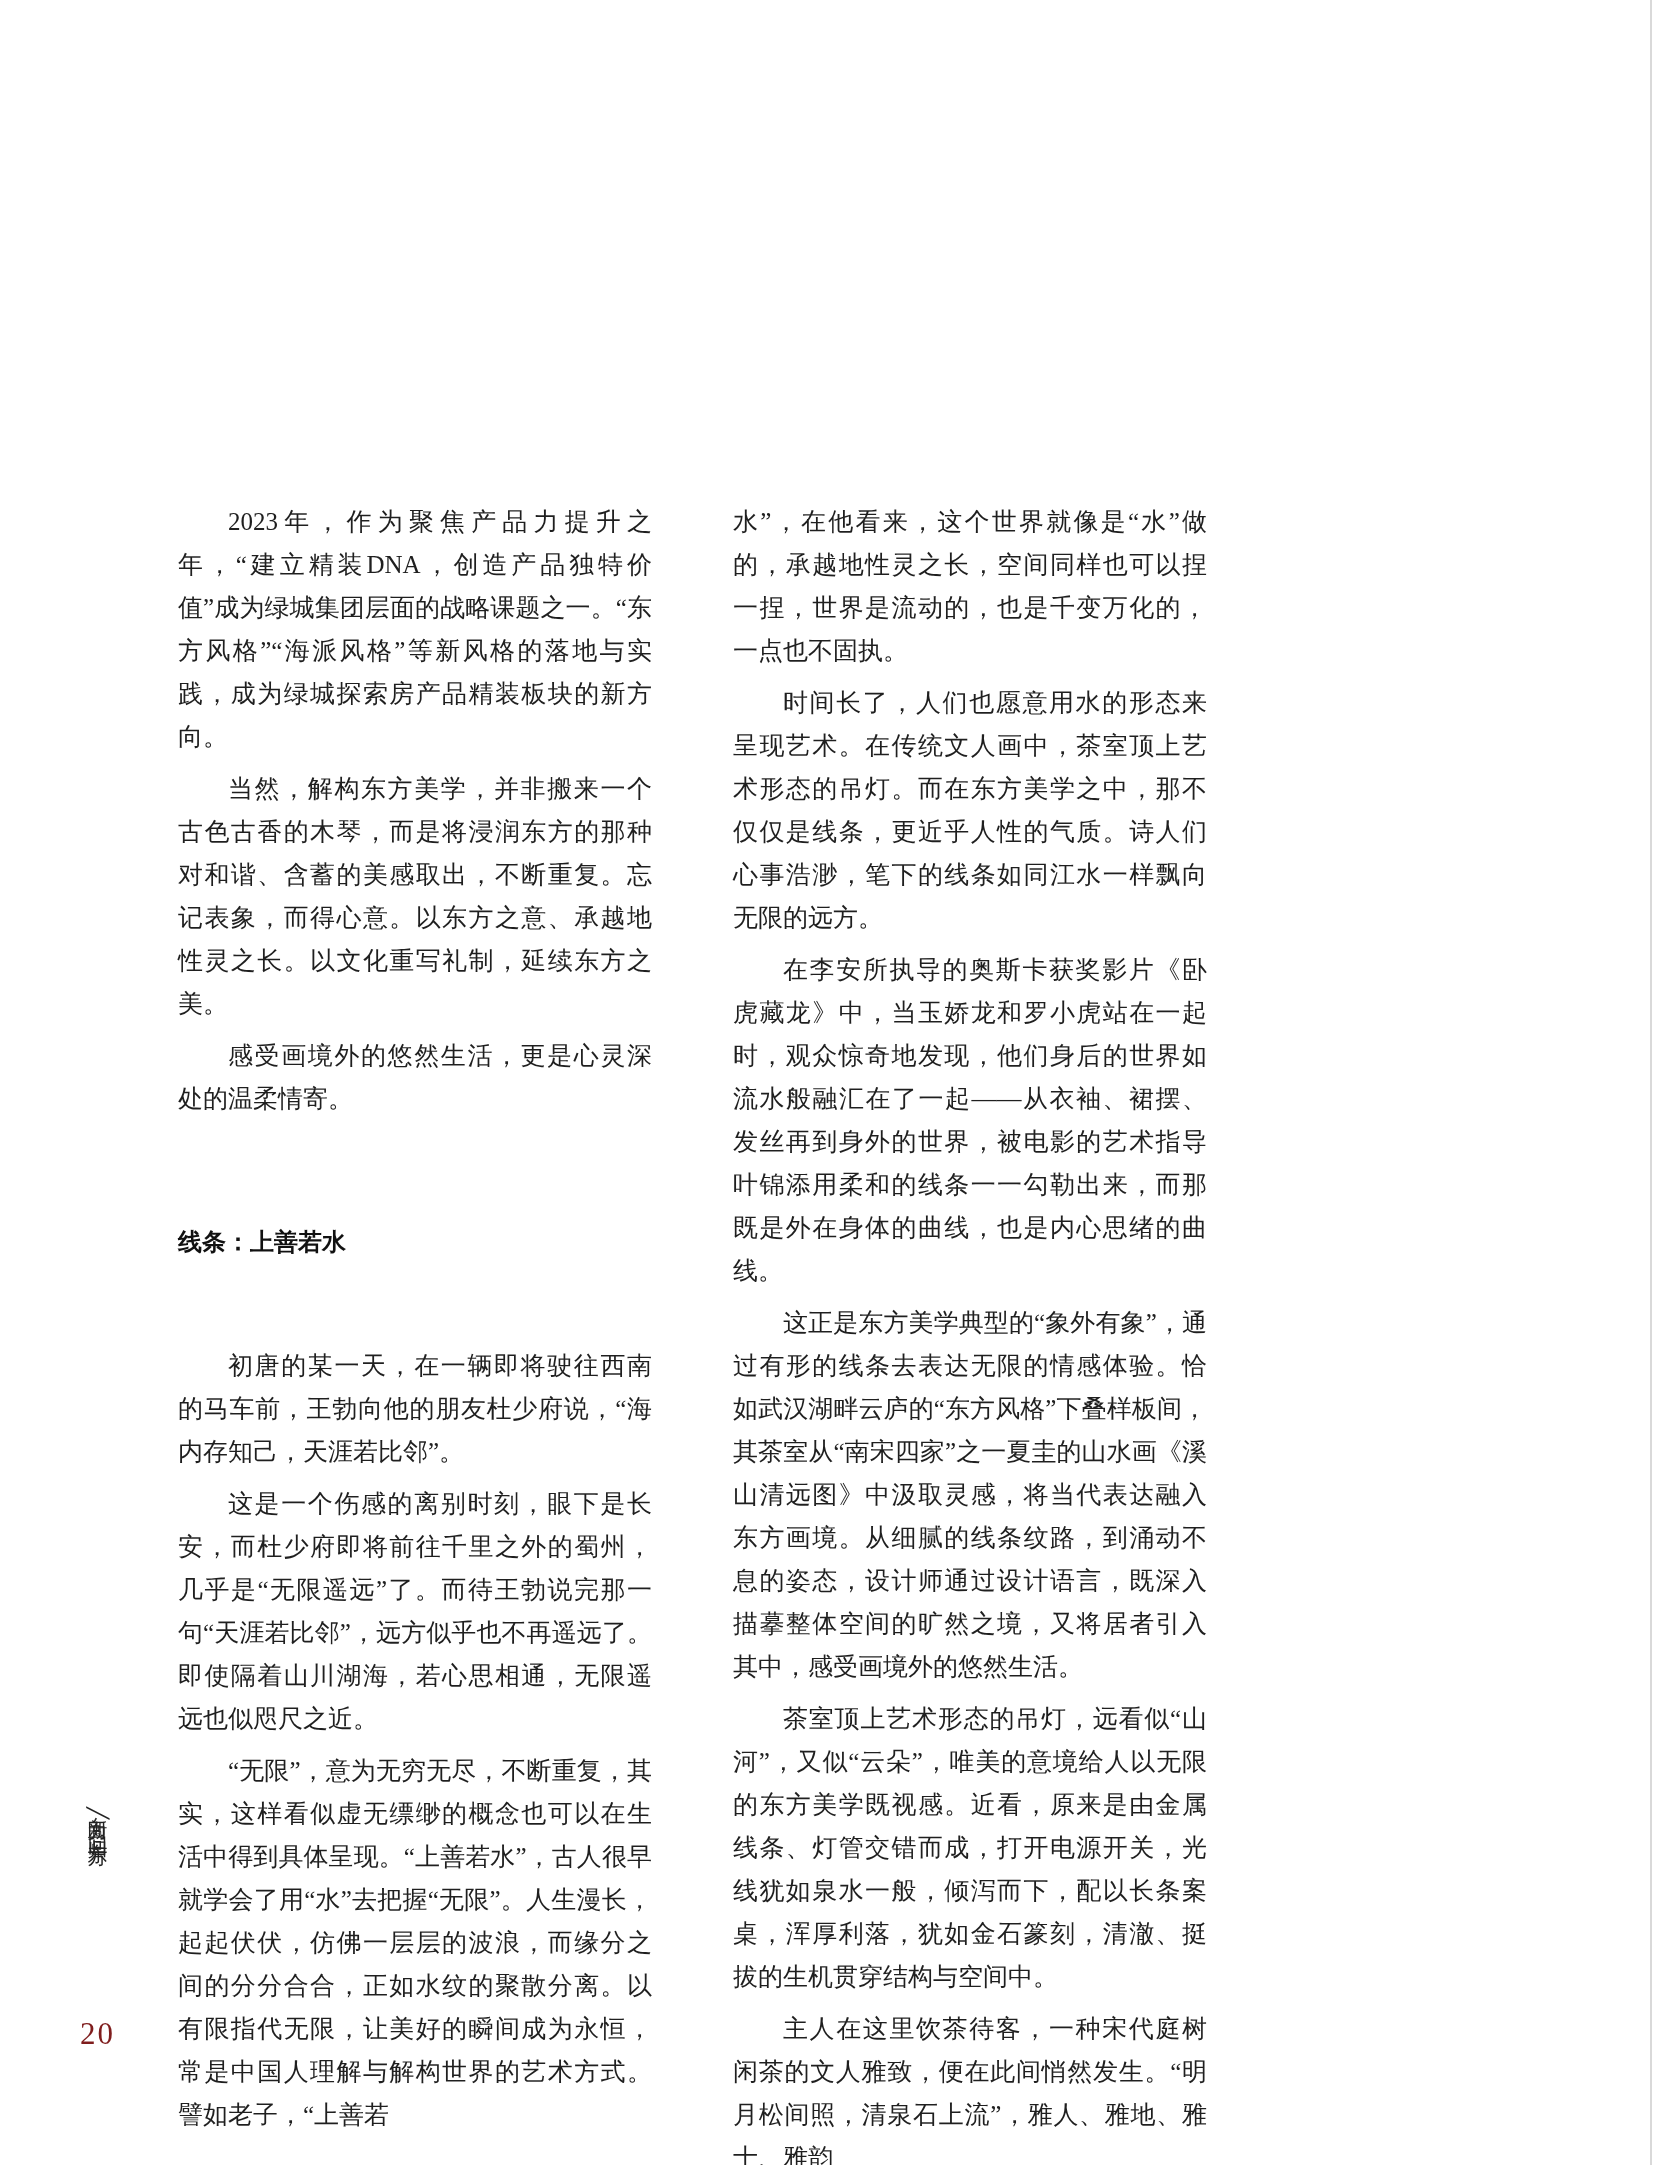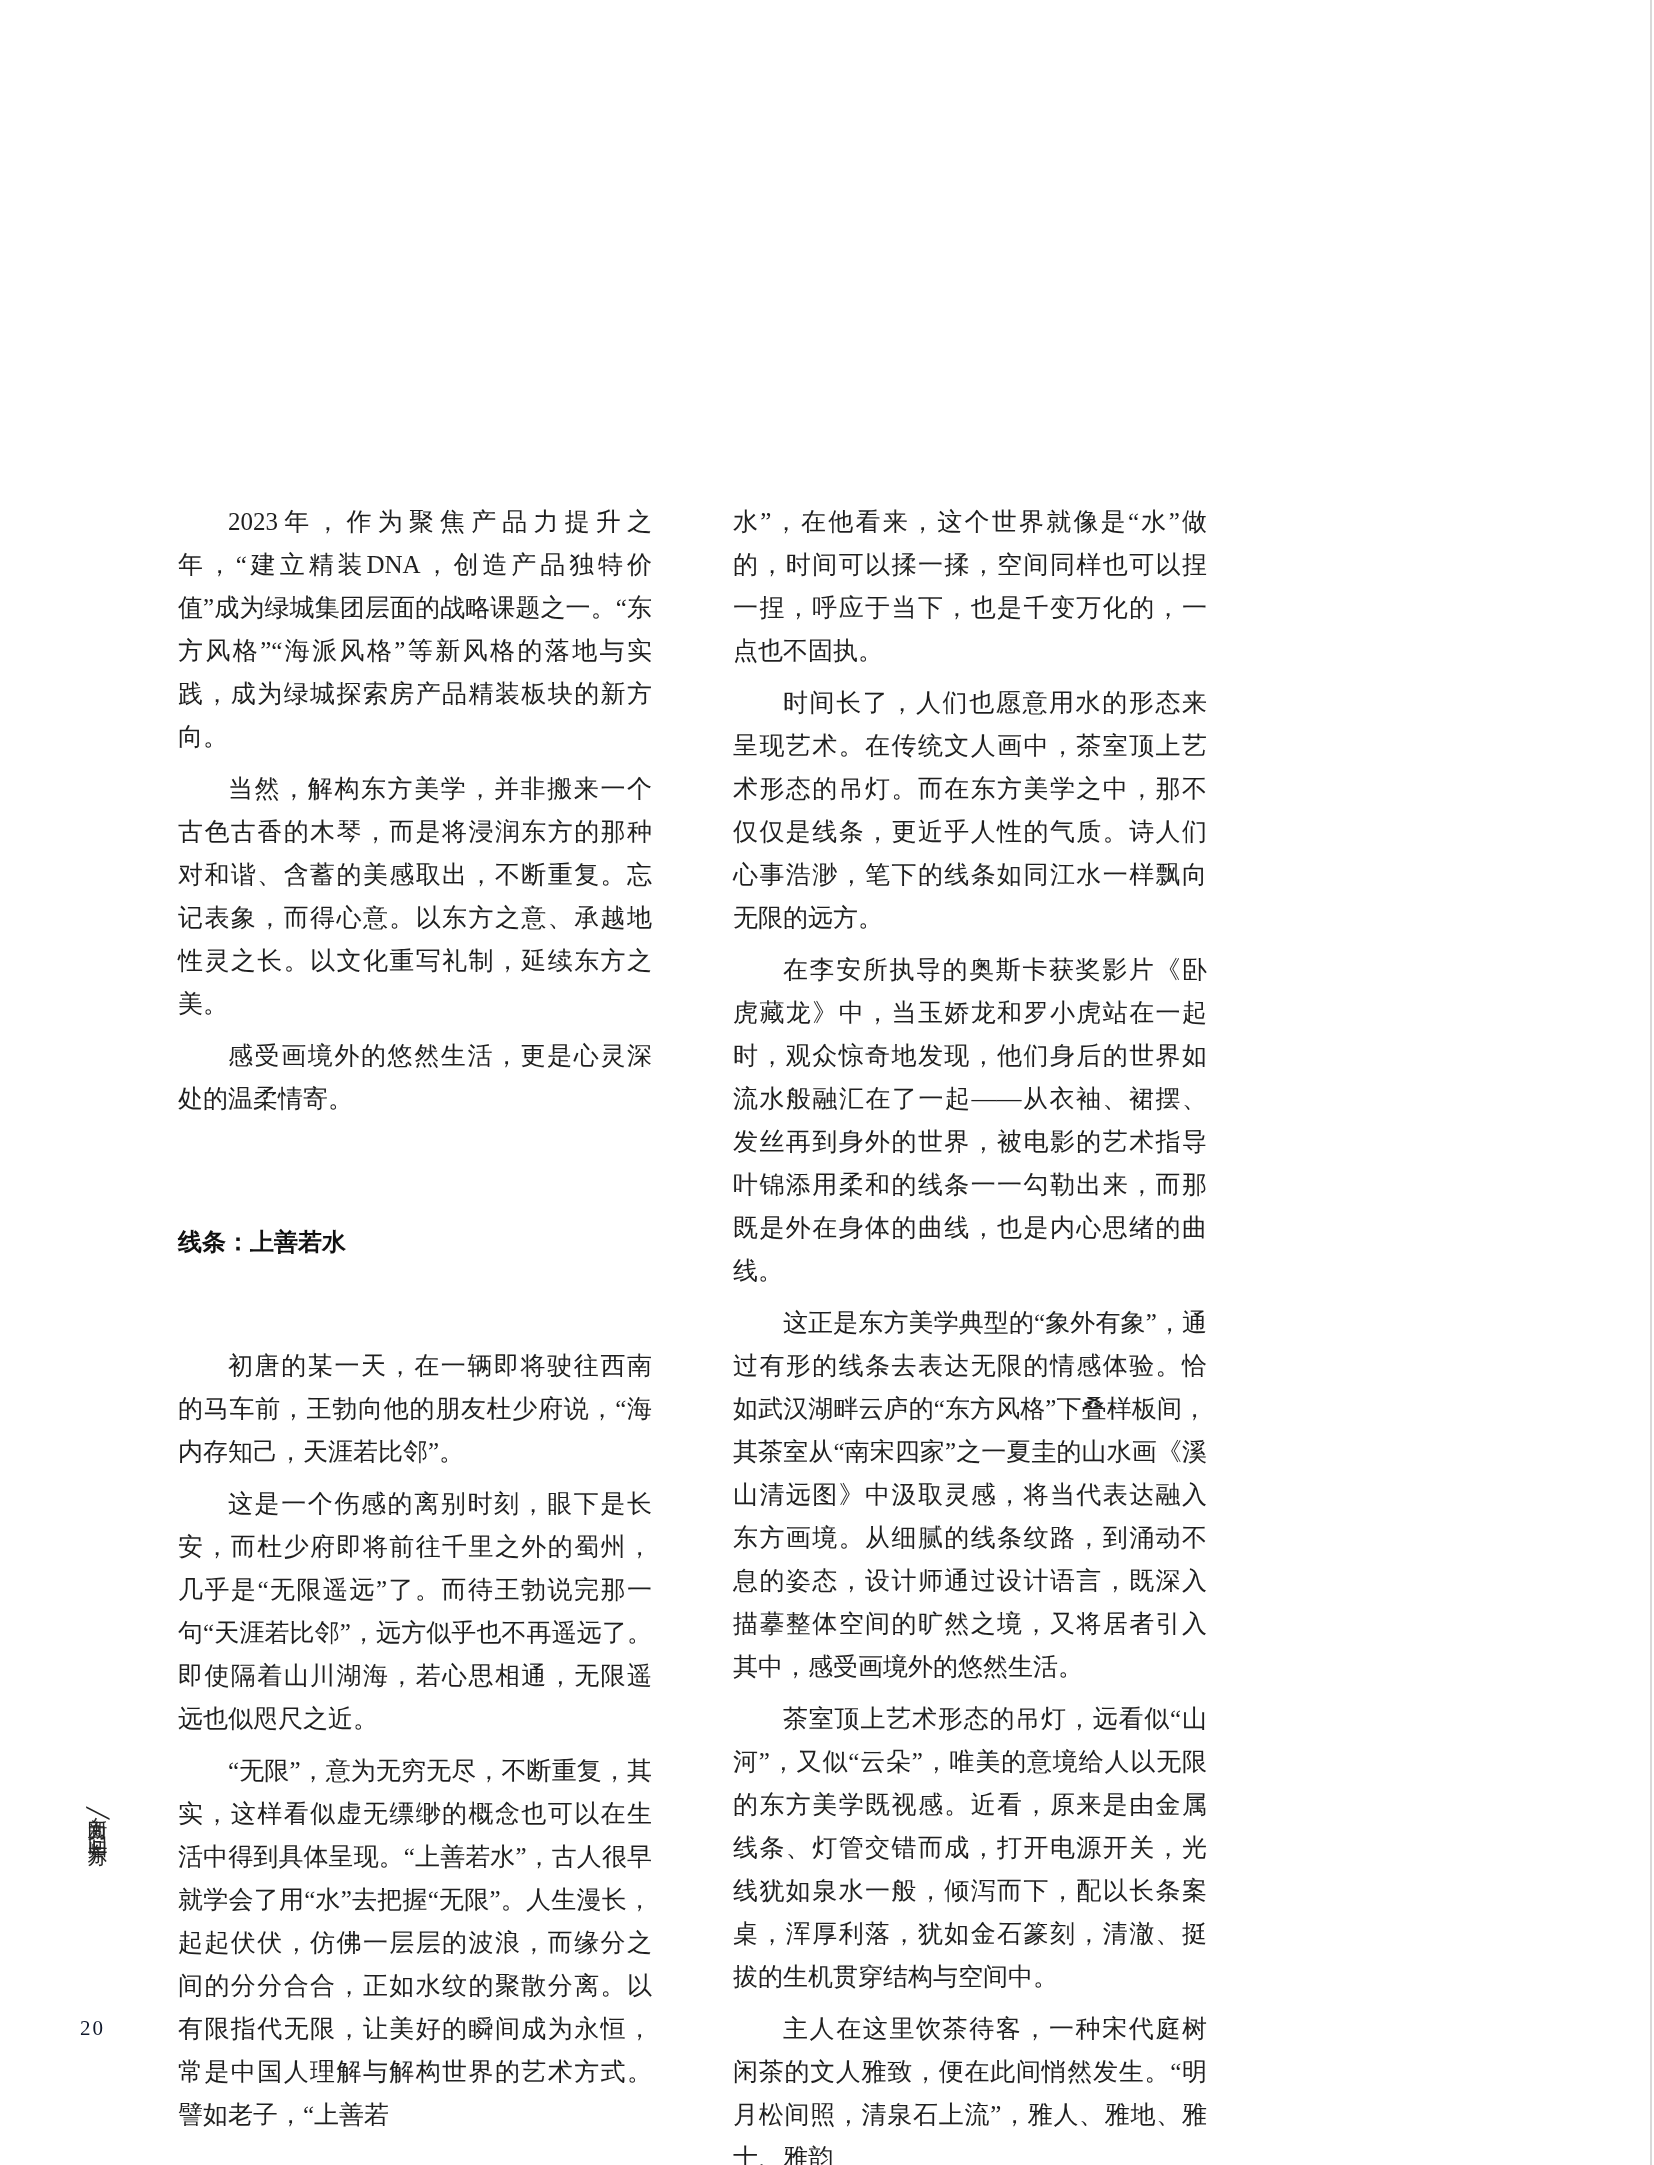--- a/index.html
+++ b/index.html
@@ -59,44 +59,44 @@
     font-size: 20px;
     line-height: 32px;
     letter-spacing: 2px;
     color: #222222;
     white-space: nowrap;
   }
   .page-number {
     position: absolute;
     left: 80px;
     top: 2016px;
-    font-size: 21px;
+    font-size: 31px;
     letter-spacing: 2px;
-    color: #0f172a;
+    color: #7f1d1d;
   }
 </style>
 </head>
 <body>
 
 <div class="page">
 
   <div class="column column-left">
     <p>2023年，作为聚焦产品力提升之年，“建立精装DNA，创造产品独特价值”成为绿城集团层面的战略课题之一。“东方风格”“海派风格”等新风格的落地与实践，成为绿城探索房产品精装板块的新方向。</p>
     <p>当然，解构东方美学，并非搬来一个古色古香的木琴，而是将浸润东方的那种对和谐、含蓄的美感取出，不断重复。忘记表象，而得心意。以东方之意、承越地性灵之长。以文化重写礼制，延续东方之美。</p>
     <p>感受画境外的悠然生活，更是心灵深处的温柔情寄。</p>
 
     <h2 class="section-heading">线条：上善若水</h2>
 
     <p>初唐的某一天，在一辆即将驶往西南的马车前，王勃向他的朋友杜少府说，“海内存知己，天涯若比邻”。</p>
     <p>这是一个伤感的离别时刻，眼下是长安，而杜少府即将前往千里之外的蜀州，几乎是“无限遥远”了。而待王勃说完那一句“天涯若比邻”，远方似乎也不再遥远了。即使隔着山川湖海，若心思相通，无限遥远也似咫尺之近。</p>
     <p>“无限”，意为无穷无尽，不断重复，其实，这样看似虚无缥缈的概念也可以在生活中得到具体呈现。“上善若水”，古人很早就学会了用“水”去把握“无限”。人生漫长，起起伏伏，仿佛一层层的波浪，而缘分之间的分分合合，正如水纹的聚散分离。以有限指代无限，让美好的瞬间成为永恒，常是中国人理解与解构世界的艺术方式。譬如老子，“上善若</p>
   </div>
 
   <div class="column column-right">
-    <p class="no-indent">水”，在他看来，这个世界就像是“水”做的，时间可以揉一揉，空间同样也可以捏一捏，呼应于当下，也是千变万化的，一点也不固执。</p>
+    <p class="no-indent">水”，在他看来，这个世界就像是“水”做的，承越地性灵之长，空间同样也可以捏一捏，世界是流动的，也是千变万化的，一点也不固执。</p>
     <p>时间长了，人们也愿意用水的形态来呈现艺术。在传统文人画中，茶室顶上艺术形态的吊灯。而在东方美学之中，那不仅仅是线条，更近乎人性的气质。诗人们心事浩渺，笔下的线条如同江水一样飘向无限的远方。</p>
     <p>在李安所执导的奥斯卡获奖影片《卧虎藏龙》中，当玉娇龙和罗小虎站在一起时，观众惊奇地发现，他们身后的世界如流水般融汇在了一起——从衣袖、裙摆、发丝再到身外的世界，被电影的艺术指导叶锦添用柔和的线条一一勾勒出来，而那既是外在身体的曲线，也是内心思绪的曲线。</p>
     <p>这正是东方美学典型的“象外有象”，通过有形的线条去表达无限的情感体验。恰如武汉湖畔云庐的“东方风格”下叠样板间，其茶室从“南宋四家”之一夏圭的山水画《溪山清远图》中汲取灵感，将当代表达融入东方画境。从细腻的线条纹路，到涌动不息的姿态，设计师通过设计语言，既深入描摹整体空间的旷然之境，又将居者引入其中，感受画境外的悠然生活。</p>
     <p>茶室顶上艺术形态的吊灯，远看似“山河”，又似“云朵”，唯美的意境给人以无限的东方美学既视感。近看，原来是由金属线条、灯管交错而成，打开电源开关，光线犹如泉水一般，倾泻而下，配以长条案桌，浑厚利落，犹如金石篆刻，清澈、挺拔的生机贯穿结构与空间中。</p>
     <p>主人在这里饮茶待客，一种宋代庭树闲茶的文人雅致，便在此间悄然发生。“明月松间照，清泉石上流”，雅人、雅地、雅士、雅韵</p>
   </div>
 
   <div class="sidebar-vertical">向新力╱回归『东方』</div>
 
   <div class="page-number">20</div>

